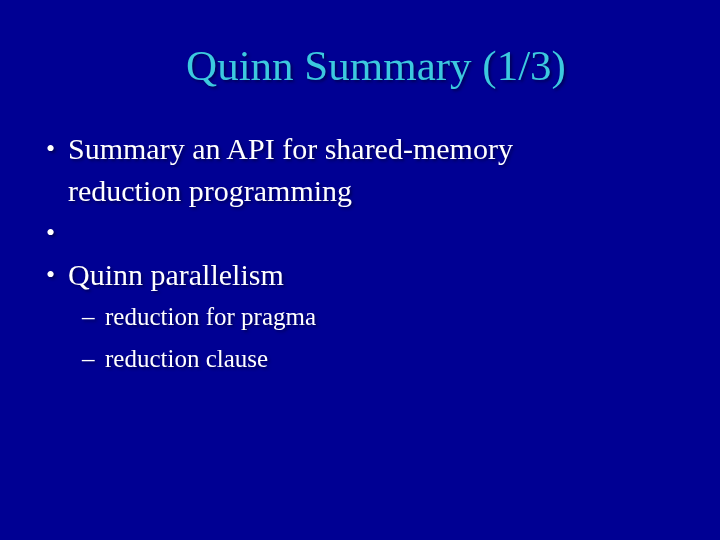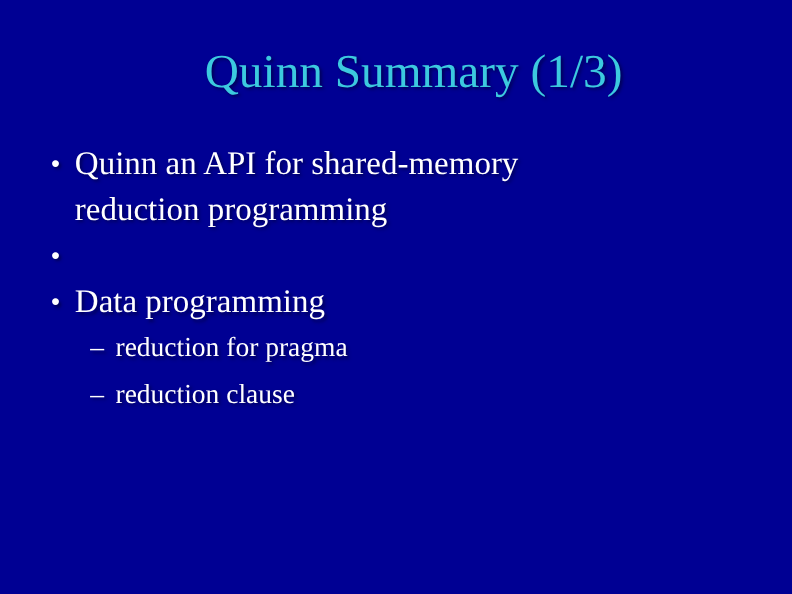--- a/index.html
+++ b/index.html
@@ -72,33 +72,33 @@
 <body>
 
 <div class="slide" style="--bg: #000093; --title-color: #3CC9DF; --body-color: #FFFFFF;">
   <div class="title">Quinn Summary (1/3)</div>
 
   <div class="body">
 
     <div class="row l1">
       <span class="marker line">•</span>
       <span class="text">
-        <span class="line">Quinn an API for shared-memory</span>
+        <span class="line">Summary an API for shared-memory</span>
         <span class="line">reduction programming</span>
       </span>
     </div>
 
     <div class="row l1">
       <span class="marker line">•</span>
     </div>
 
     <div class="row l1">
       <span class="marker line">•</span>
       <span class="text">
-        <span class="line">Data programming</span>
+        <span class="line">Quinn parallelism</span>
       </span>
     </div>
 
     <div class="row l2">
       <span class="marker line">–</span>
       <span class="text">
         <span class="line">reduction for pragma</span>
       </span>
     </div>
 

